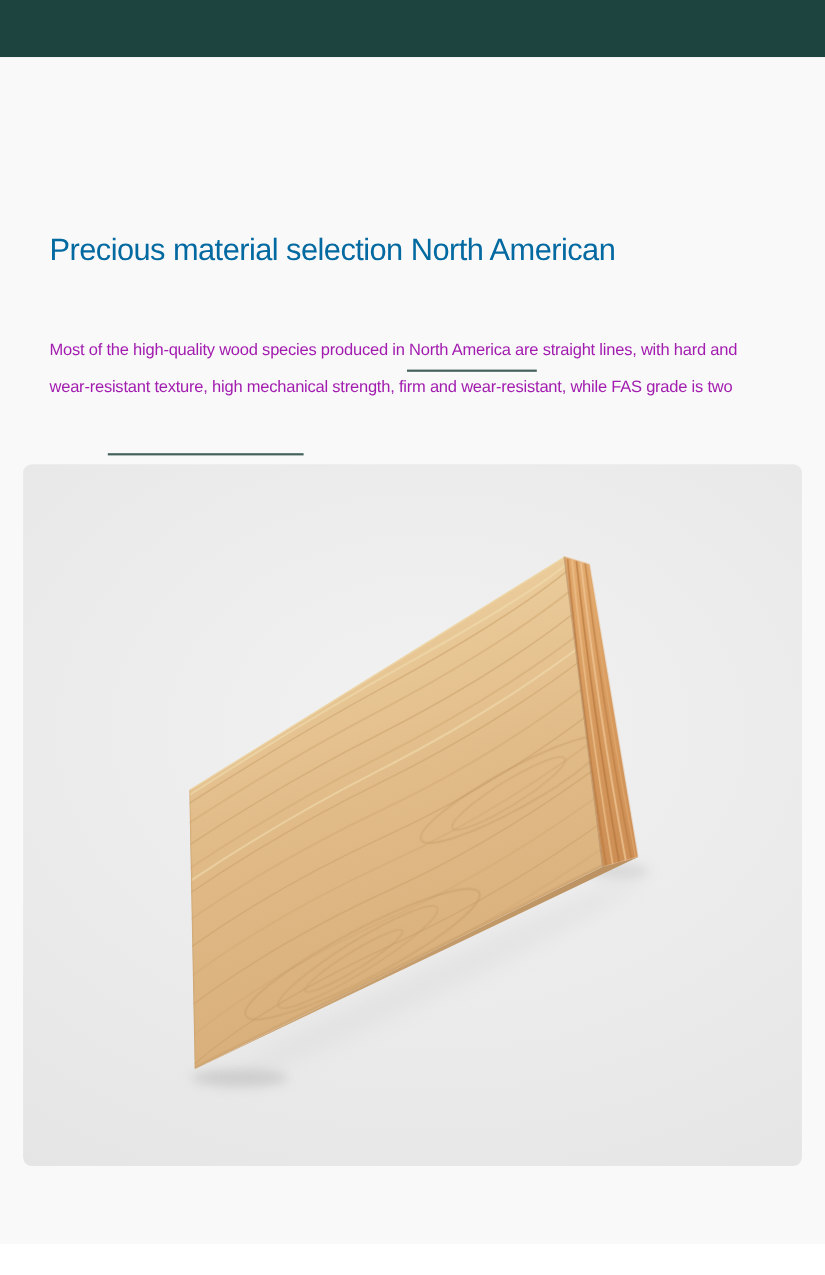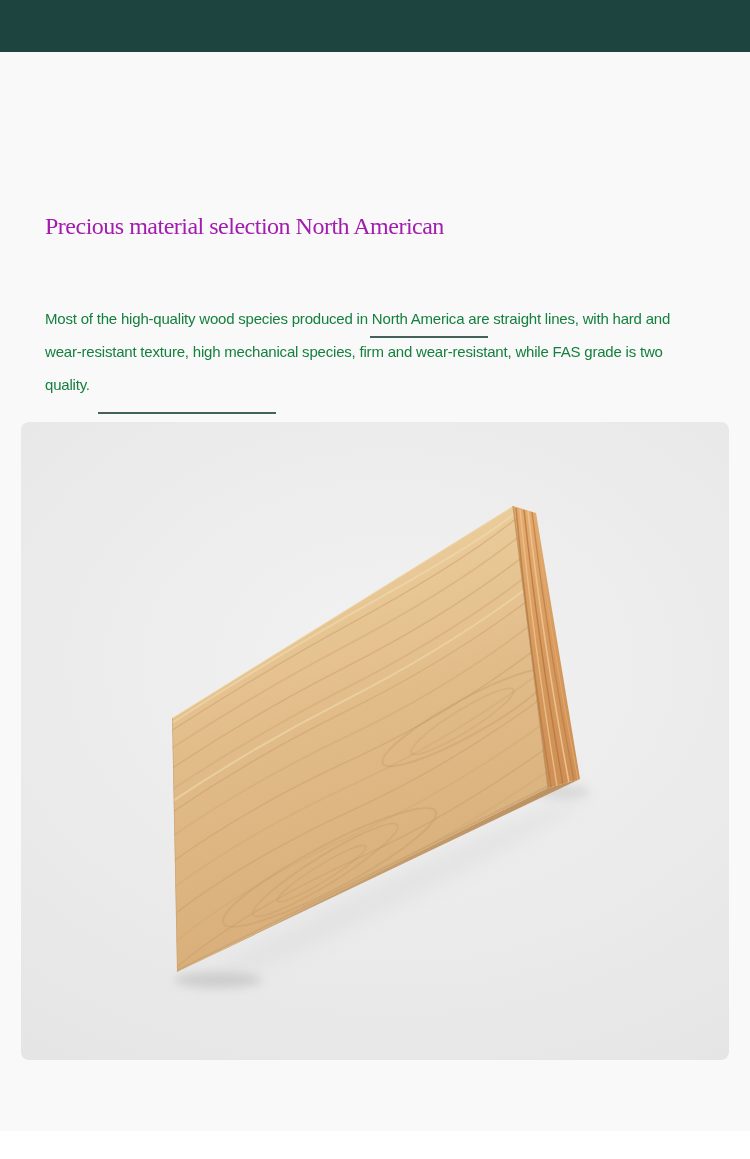--- a/index.html
+++ b/index.html
@@ -16,32 +16,31 @@
     background: #1d443e;
   }
   .content-section {
     position: absolute; left: 0; top: 52px;
     width: 750px; height: 1079px;
     background: #f9f9f9;
   }
   .heading {
     position: absolute; left: 45px; top: 158px;
     width: 600px;
-    font-size: 24px; line-height: 33px;
+    font-size: 28px; line-height: 33px;
     letter-spacing: -0.5px;
-    color: #a21caf;
+    color: #0369a1;
     font-weight: 400;
-    font-family: Liberation Serif, serif;
   }
   .paragraph {
     position: absolute; left: 45px; top: 250px;
     width: 660px;
     font-size: 15px; line-height: 33px;
     letter-spacing: -0.2px;
-    color: #15803d;
+    color: #a21caf;
   }
   .accent-line {
     position: absolute; height: 2px;
     background: #44625b;
   }
   .accent-line.a { left: 370px; top: 284px; width: 118px; }
   .accent-line.b { left: 98px;  top: 360px; width: 178px; }
   .image-panel {
     position: absolute; left: 21px; top: 422px;
     width: 708px; height: 638px;
@@ -57,22 +56,21 @@
 <div class="top-bar"></div>
 
 <div class="content-section">
 
   <h2 class="heading" style="margin:0">
     <span style="display:block">Precious material selection North American</span>
   </h2>
 
   <div class="paragraph">
     <div>Most of the high-quality wood species produced in North America are straight lines, with hard and</div>
-    <div>wear-resistant texture, high mechanical species, firm and wear-resistant, while FAS grade is two</div>
-    <div>quality.</div>
+    <div>wear-resistant texture, high mechanical strength, firm and wear-resistant, while FAS grade is two</div>
   </div>
 
   <div class="accent-line a"></div>
   <div class="accent-line b"></div>
 
   <div class="image-panel" style="top:370px">
     <svg viewBox="21 422 708 638" xmlns="http://www.w3.org/2000/svg">
       <defs>
         <filter id="soft" x="-60%" y="-60%" width="220%" height="220%">
           <feGaussianBlur stdDeviation="5"></feGaussianBlur>

